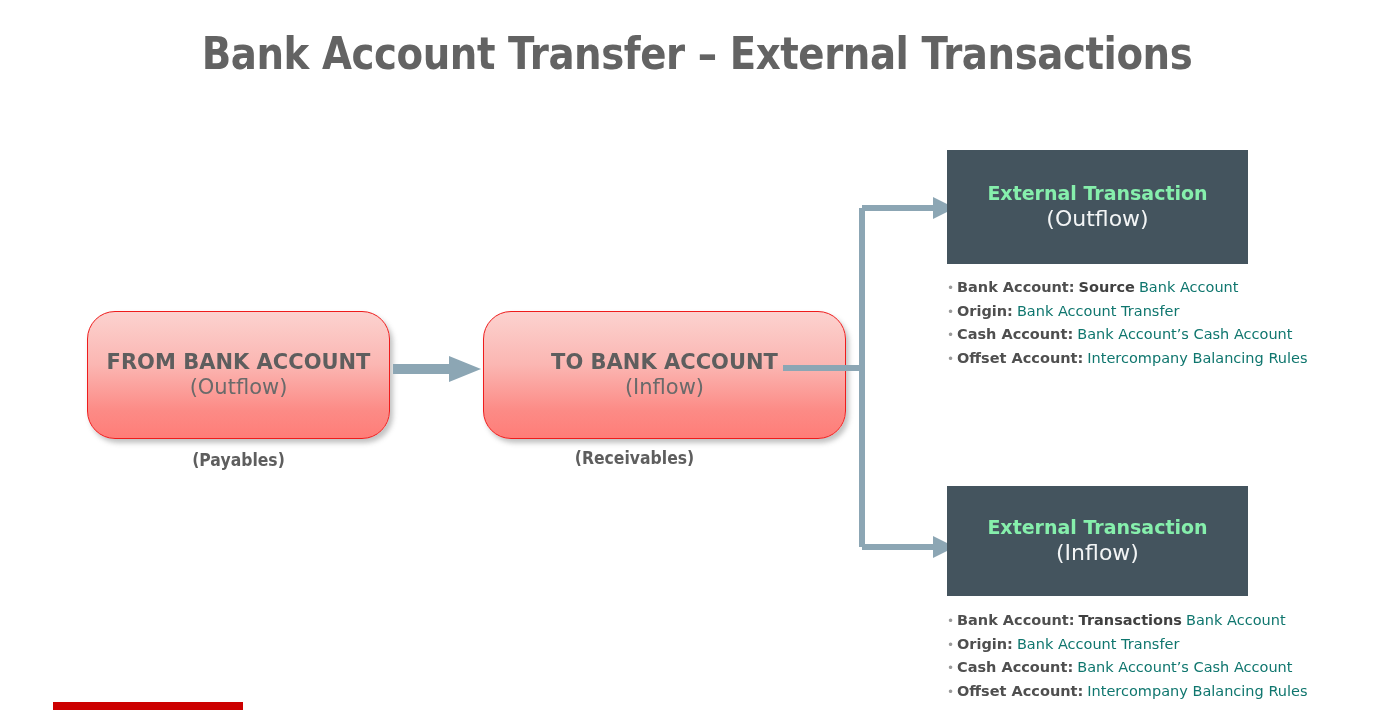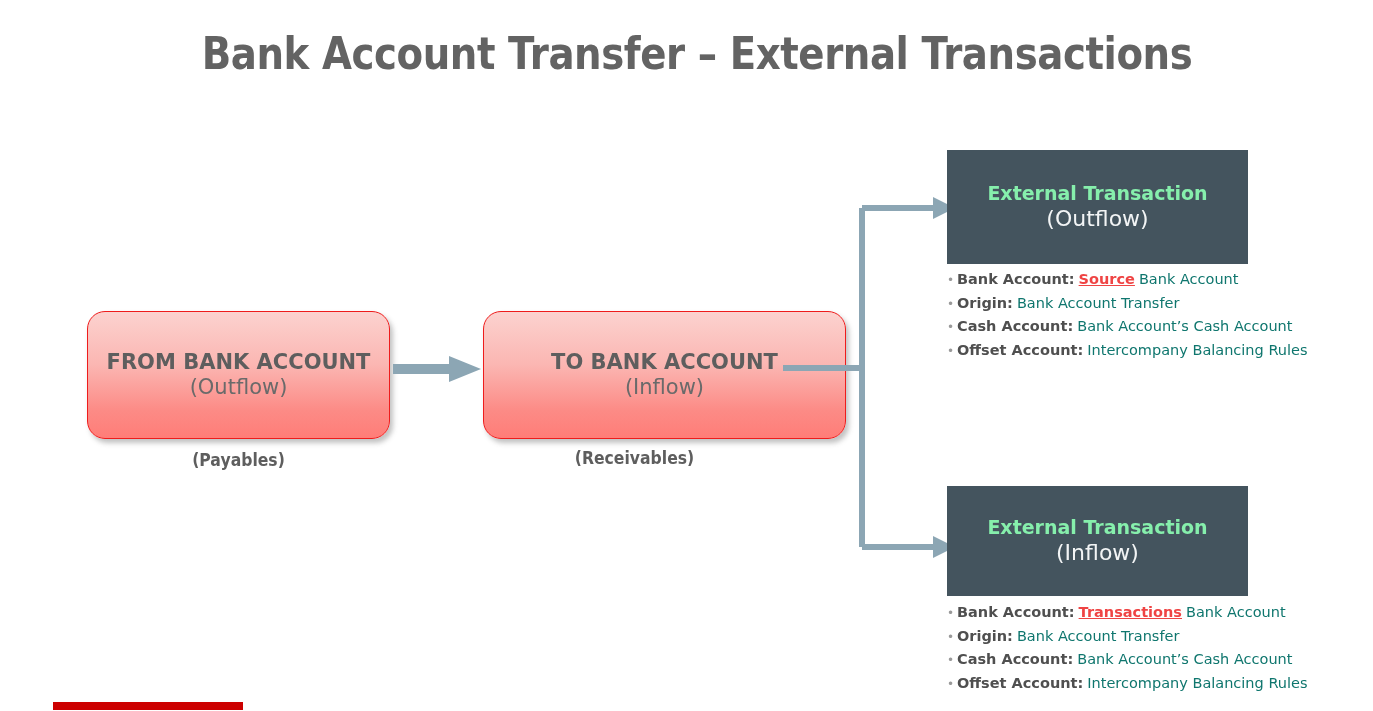--- a/index.html
+++ b/index.html
@@ -39,21 +39,21 @@
     white-space: nowrap;
     transform: scaleX(0.88);
     transform-origin: center top;
   }
 
   
   .pink-box {
     position: absolute;
     box-sizing: border-box;
     border: 1.6px solid #ee1c1c;
-    border-radius: 18px;
+    border-radius: 28px;
     background: linear-gradient(to bottom, #fcd2cf 0%, #fbb6b2 42%, #fc8b86 78%, #ff7d78 100%);
     box-shadow: 3px 4px 5px rgba(120,120,120,0.45);
     display: flex;
     flex-direction: column;
     align-items: center;
     justify-content: center;
   }
   .pink-box .line1 {
     font-family: "DejaVu Sans", sans-serif;
     font-size: 21px;
@@ -137,26 +137,26 @@
   .bullet-dot {
     width: 10px;
     flex: 0 0 10px;
     color: #9a9a9a;
     font-size: 12px;
     line-height: 1;
   }
   .bullet-label {
     font-weight: bold;
     color: #4f4f4f;
+    margin-top: 8px;
   }
   .bullet-hl {
     font-weight: bold;
-    color: #ef4444;
+    color: #404040;
     padding-left: 4px;
-    text-decoration: underline;
   }
   .bullet-text {
     padding-left: 4px;
     color: #0f766e;
   }
 
   
   #block-arrow {
     position: absolute;
     left: 376px;

